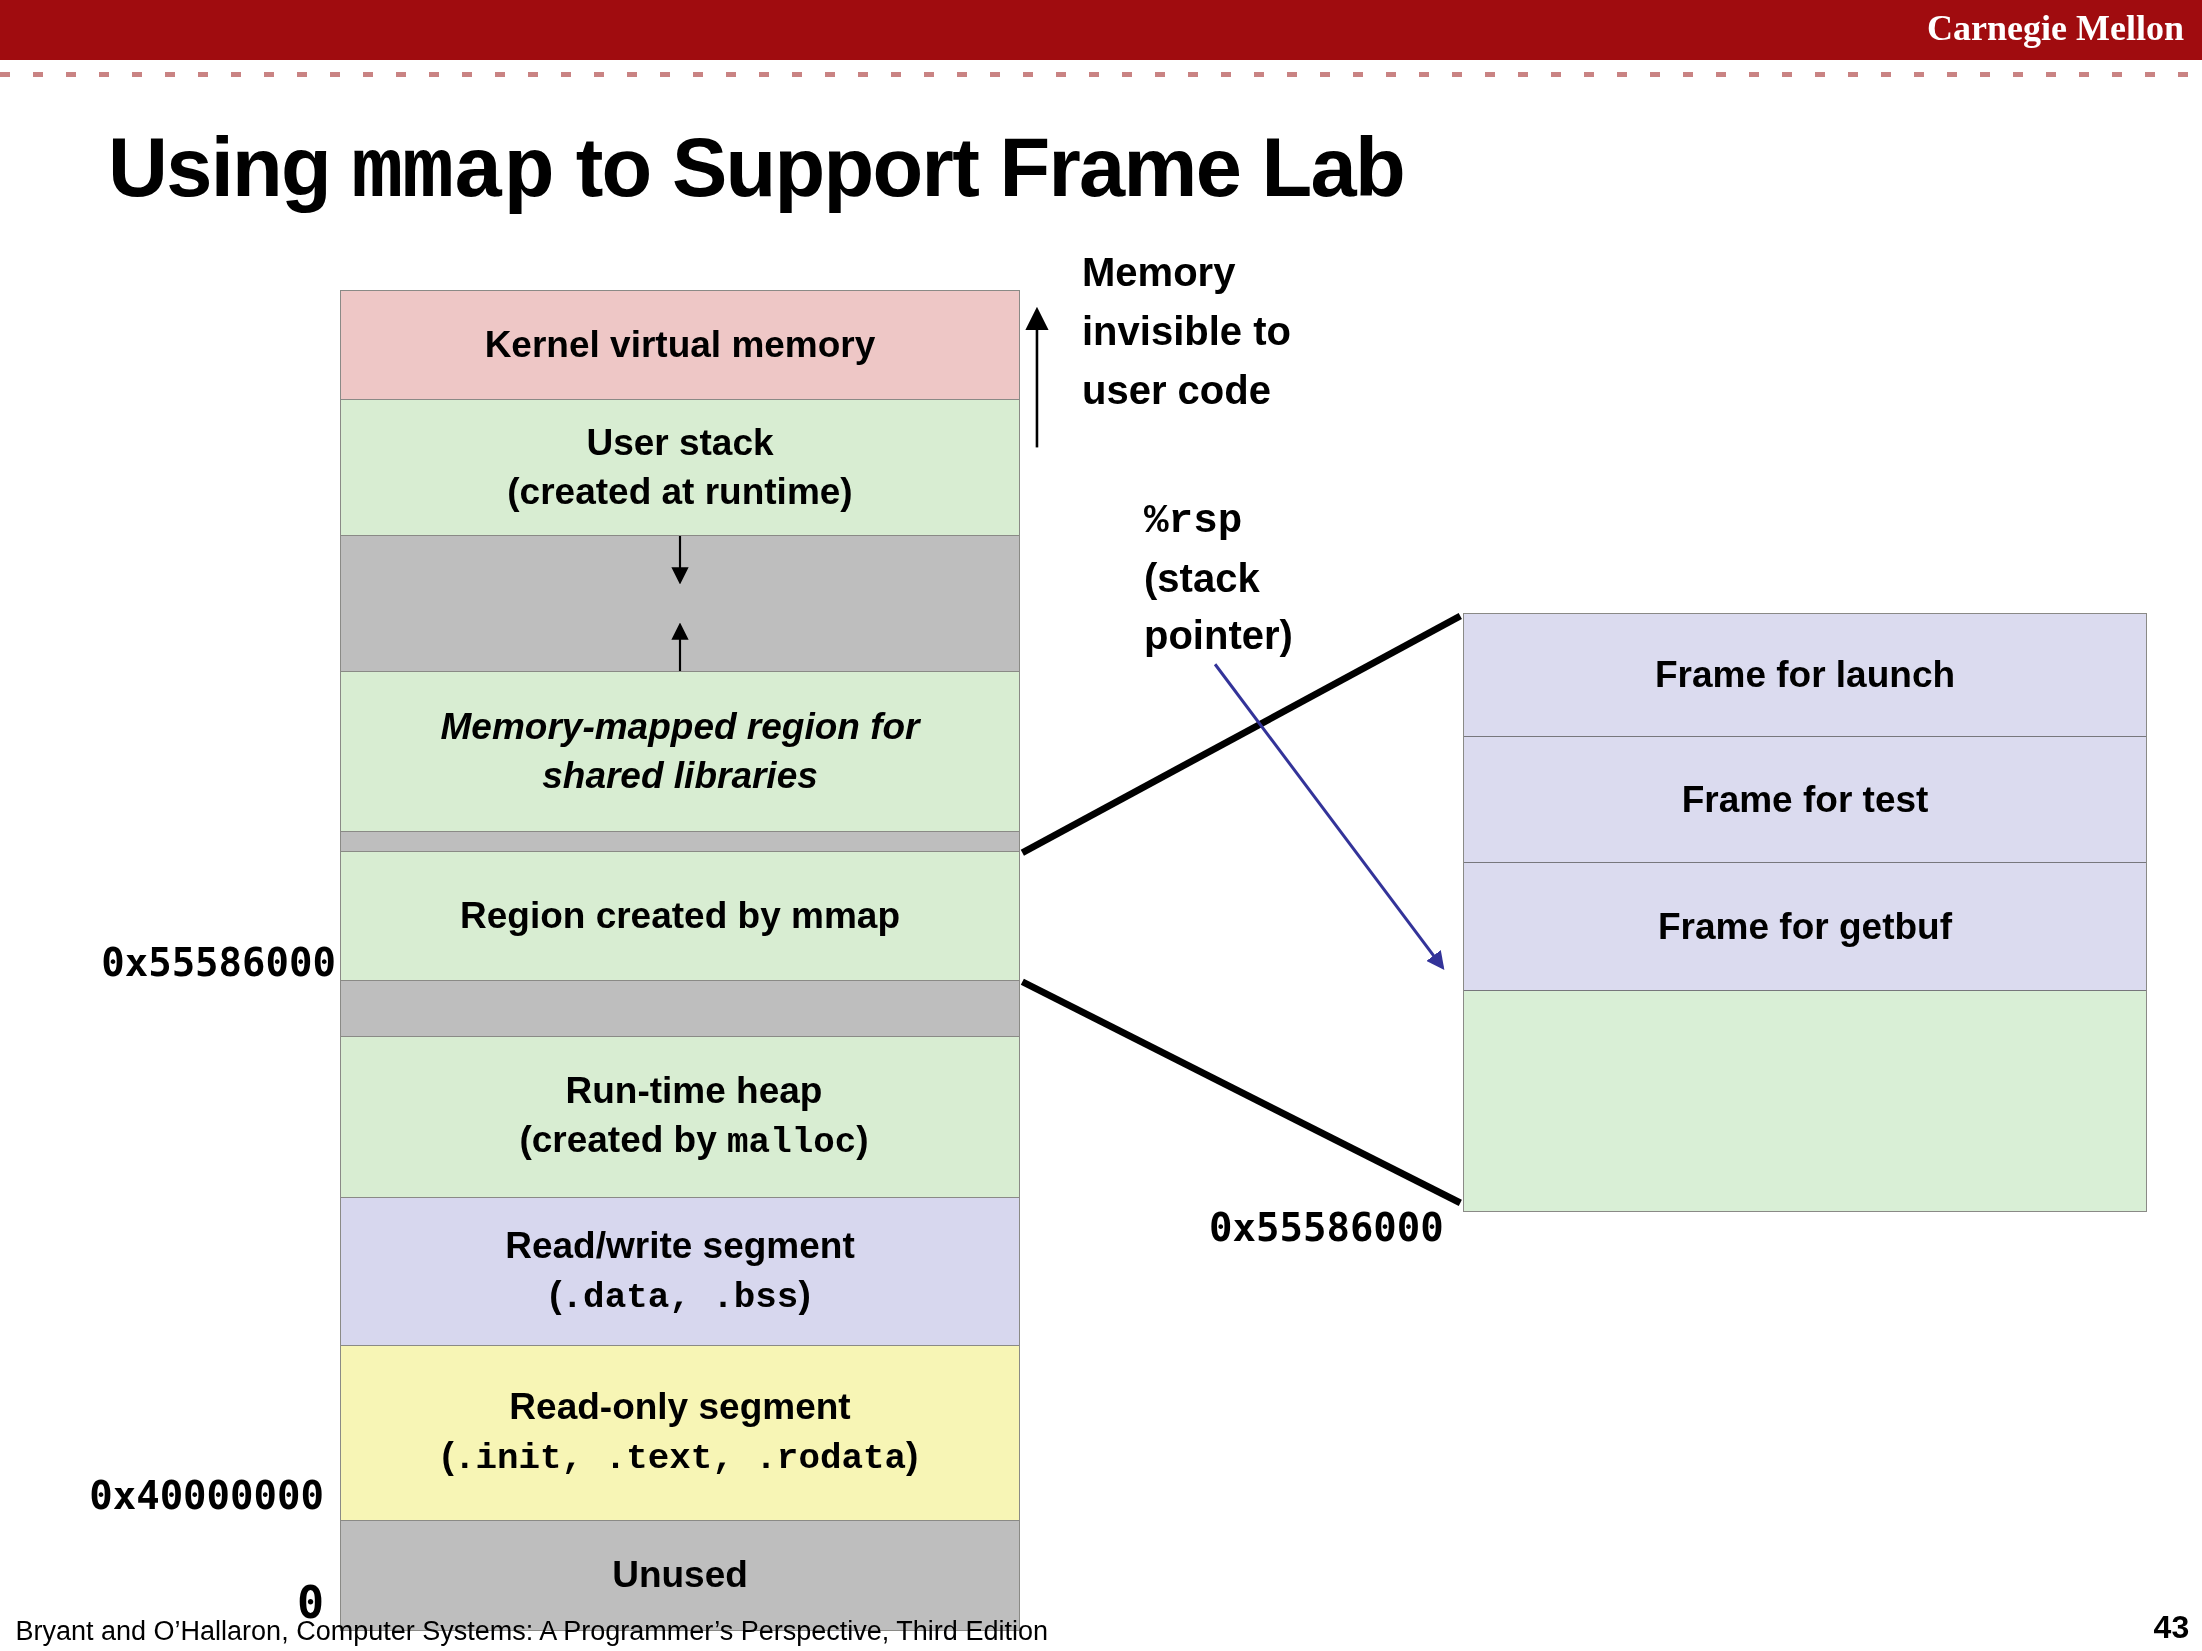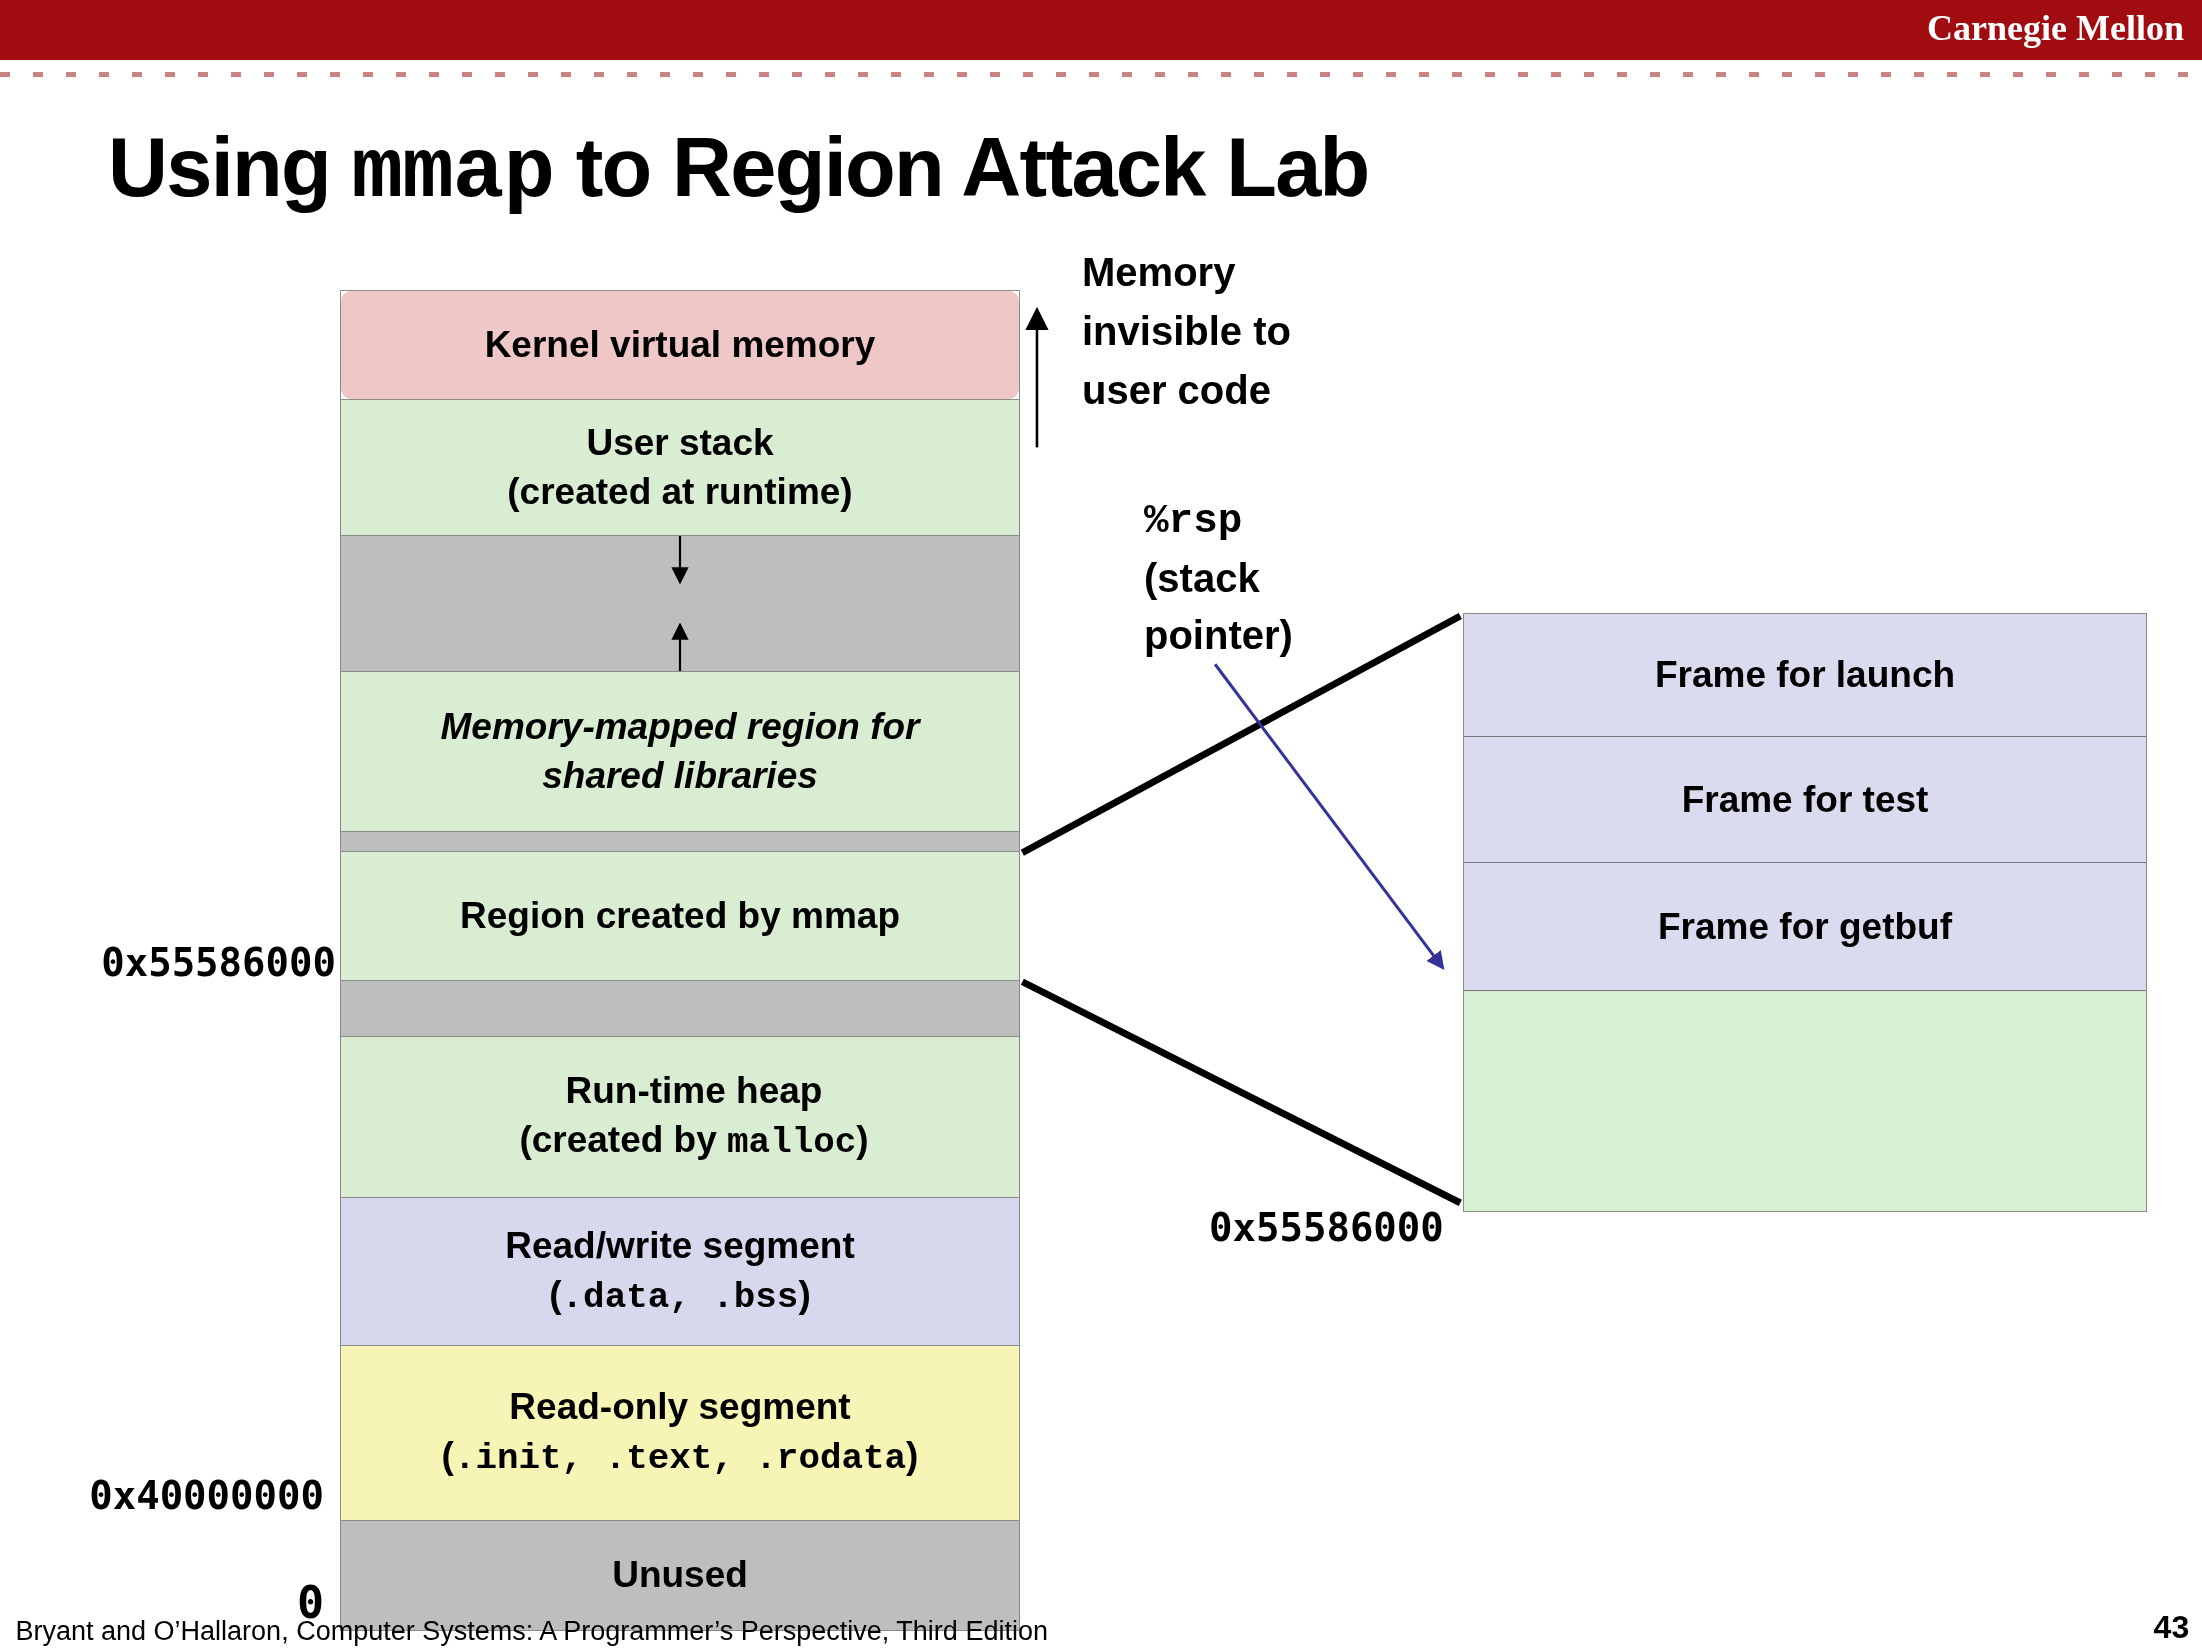--- a/index.html
+++ b/index.html
@@ -27,21 +27,21 @@
   
   .memcol{
     position:absolute;left:340px;top:290px;width:680px;
     border:1.7px solid #8a8a86;box-sizing:border-box;background:#fff;
   }
   .seg{
     box-sizing:border-box;border-top:1.7px solid #8a8a86;
     display:flex;flex-direction:column;align-items:center;justify-content:center;
     text-align:center;font-weight:bold;font-size:37px;line-height:1.32;
   }
-  .seg:first-child{border-top:none;border-radius:10px;}
+  .seg:first-child{border-top:none;}
   .seg .mono{font-size:0.97em;}
   .c-pink{background:#EEC7C6;}
   .c-green{background:#D8EDD2;}
   .c-gray{background:#BEBEBE;}
   .c-lav{background:#D7D7EE;}
   .c-yellow{background:#F7F5B5;}
   .h-kernel{height:108px;}
   .h-stack{height:136px;}
   .h-grayarrows{height:136px;padding:0;}
   .h-shlib{height:160px;font-style:italic;}
@@ -95,21 +95,21 @@
 </head>
 <body>
 
 <div class="slide">
 
   <div class="hdr-bar">
     <div class="hdr-brand">Carnegie Mellon</div>
   </div>
   <div class="hdr-dots"></div>
 
-  <div class="title"><span>Using </span><span class="mono">mmap</span><span> to Region Attack Lab</span></div>
+  <div class="title"><span>Using </span><span class="mono">mmap</span><span> to Support Frame Lab</span></div>
 
   <div class="memcol">
     <div class="seg c-pink h-kernel">
       <div>Kernel virtual memory</div>
     </div>
     <div class="seg c-green h-stack">
       <div>User stack</div>
       <div>(created at runtime)</div>
     </div>
     <div class="seg c-gray h-grayarrows">

